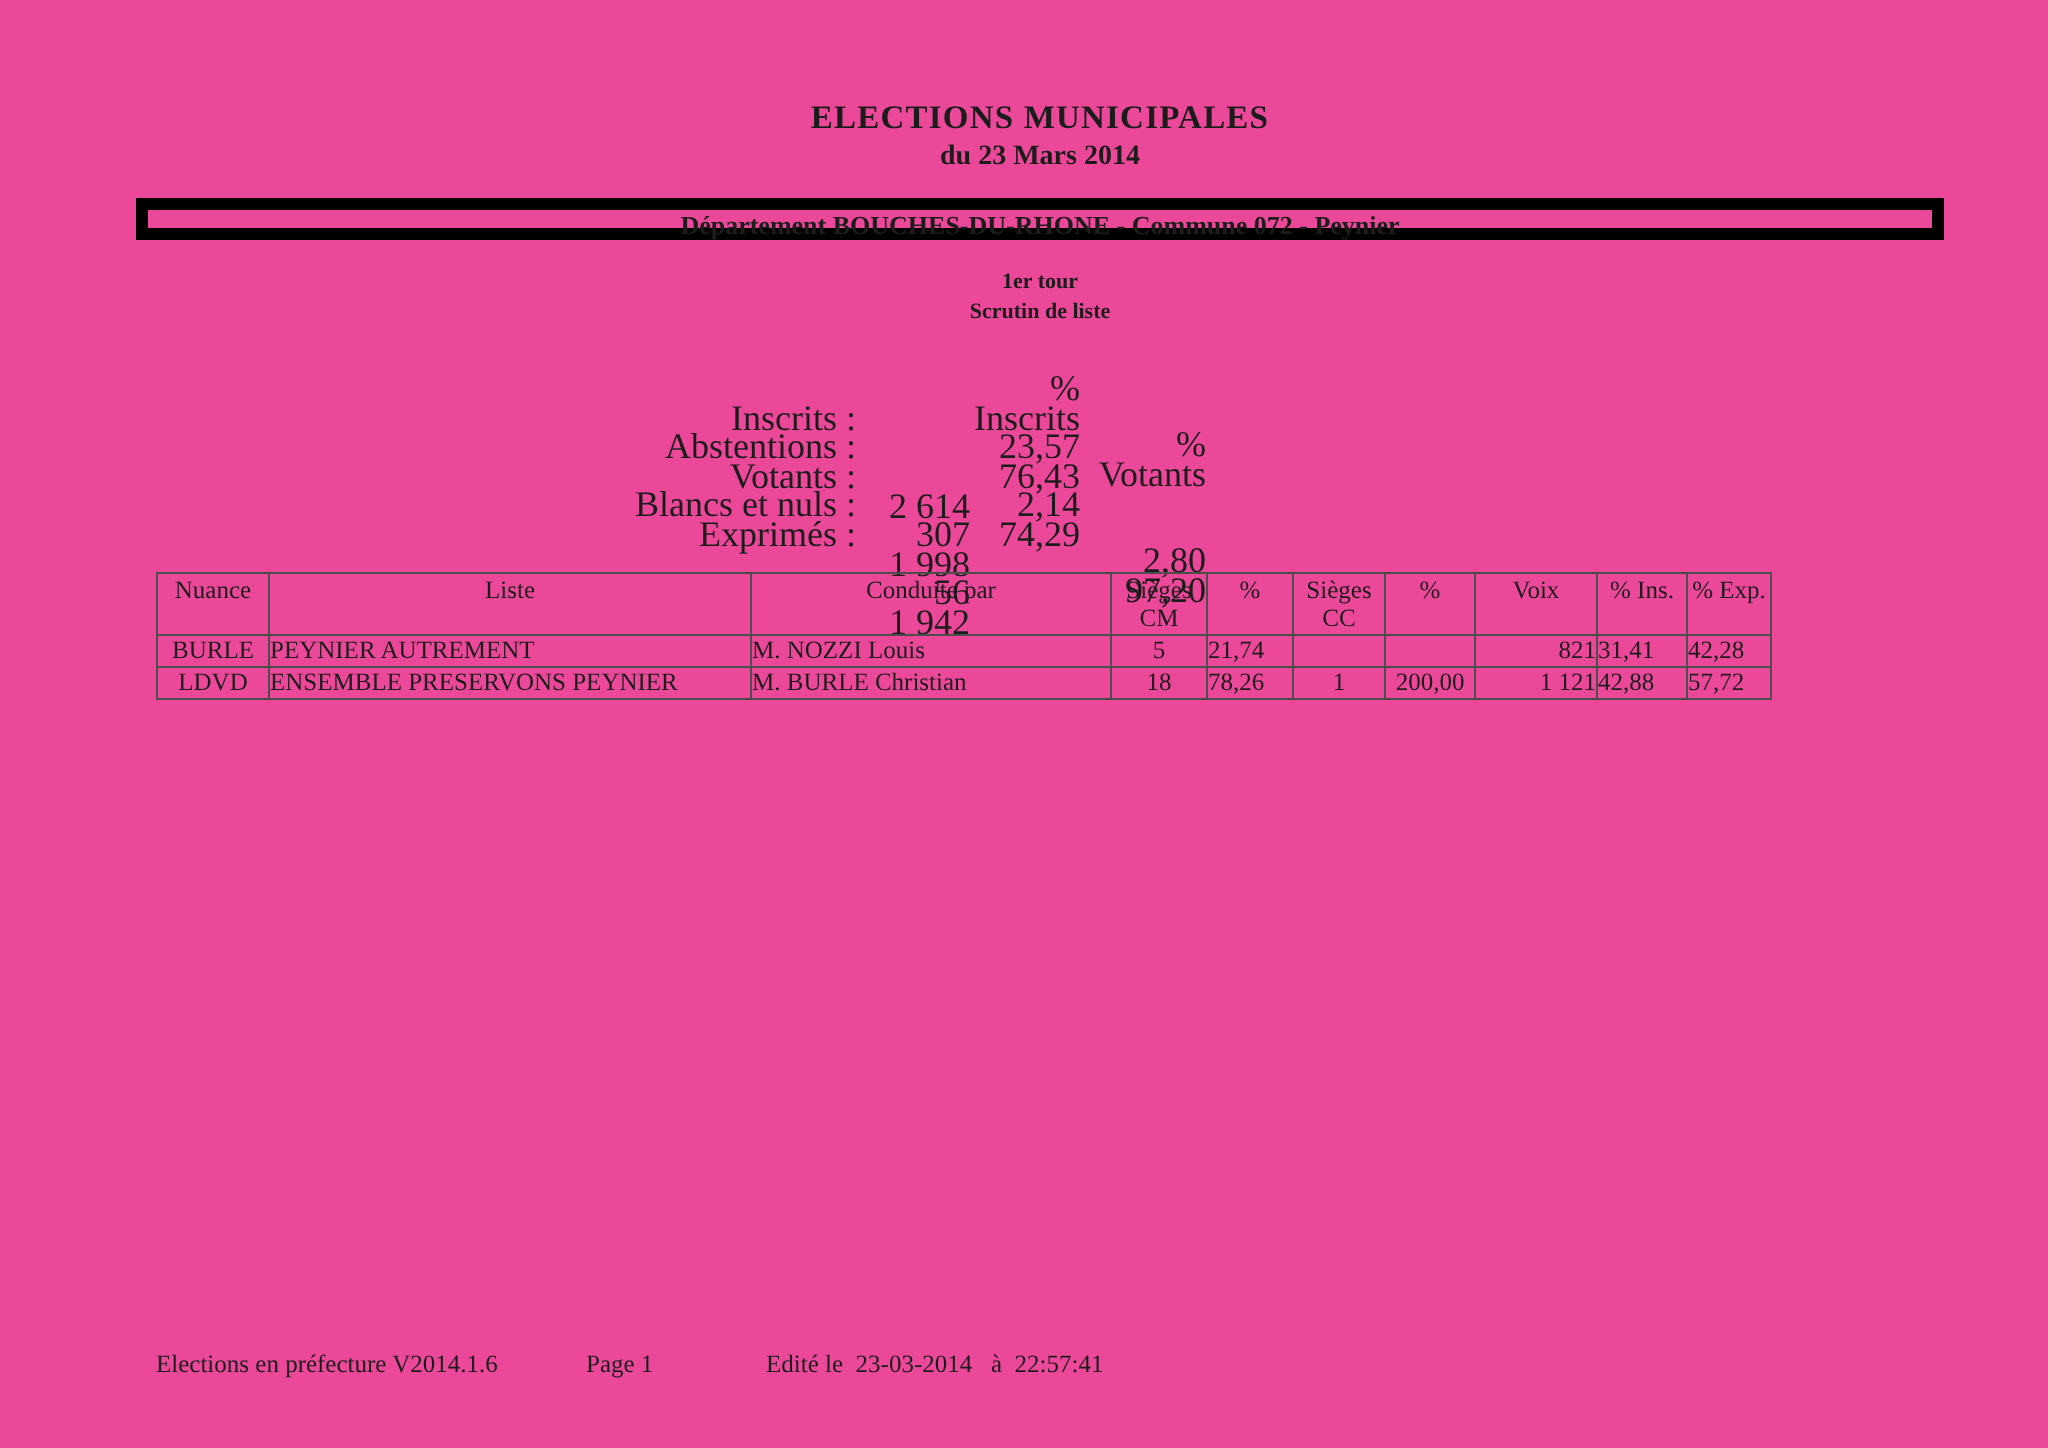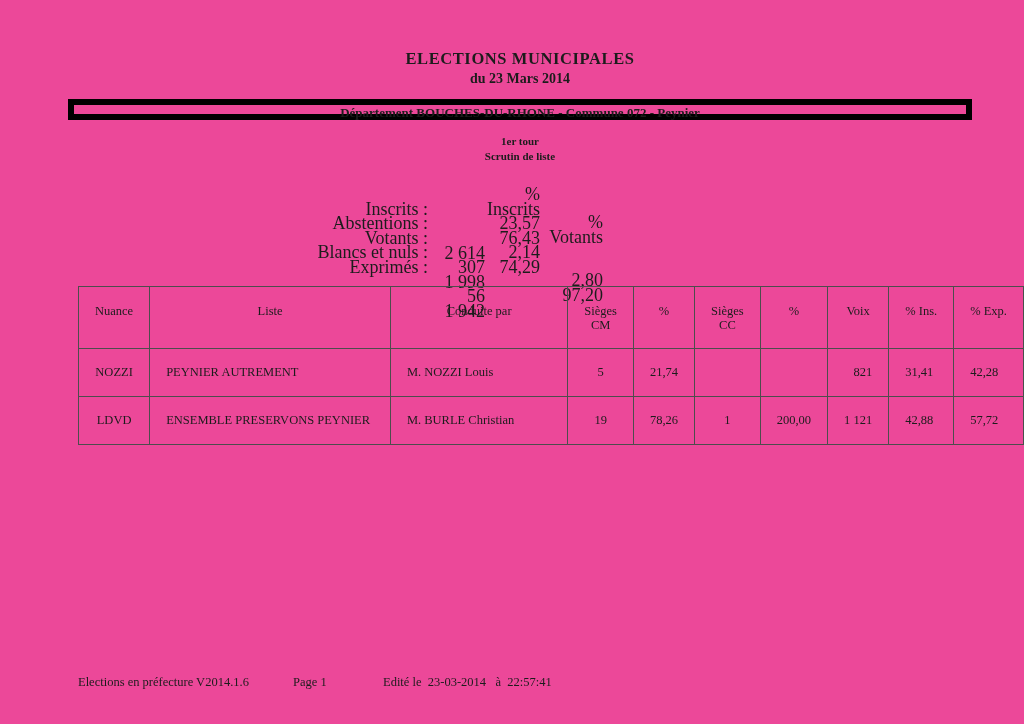--- a/index.html
+++ b/index.html
@@ -56,21 +56,21 @@
   table.results {
     position: absolute;
     left: 78px; top: 286px;
     border-collapse: collapse;
     table-layout: fixed;
     font-size: 12.5px;
   }
   table.results th, table.results td {
     border: 1px solid #4d4d4d;
     font-weight: normal;
-    padding: 16px;
+    padding: 0;
     overflow: hidden;
     white-space: nowrap;
     margin-top: 44px;
   }
   table.results thead th { height: 31px; vertical-align: top; text-align: center; }
   table.results thead .hl1 { line-height: 15px; margin-top: 1px; }
   table.results thead .hl2 { line-height: 13px; }
   table.results tbody td { height: 16px; line-height: 15px; }
   td.ac { text-align: center; }
   td.al { text-align: left; padding-left: 6px; }
@@ -185,36 +185,36 @@
         <th>
             <div class="hl1">% Ins.</div>
           </th>
         <th>
             <div class="hl1">% Exp.</div>
           </th>
       </tr>
     </thead>
     <tbody>
       <tr>
-        <td class="ac">NOZZI</td>
+        <td class="ac">BURLE</td>
         <td class="al">PEYNIER AUTREMENT</td>
         <td class="al">M. NOZZI Louis</td>
         <td class="ac">5</td>
         <td class="ap">21,74</td>
         <td class="ac"></td>
         <td class="ac"></td>
         <td class="ar">821</td>
         <td class="ap">31,41</td>
         <td class="ap">42,28</td>
       </tr>
       <tr>
         <td class="ac">LDVD</td>
         <td class="al">ENSEMBLE PRESERVONS PEYNIER</td>
         <td class="al">M. BURLE Christian</td>
-        <td class="ac">19</td>
+        <td class="ac">18</td>
         <td class="ap">78,26</td>
         <td class="ac">1</td>
         <td class="ac">200,00</td>
         <td class="ar">1 121</td>
         <td class="ap">42,88</td>
         <td class="ap">57,72</td>
       </tr>
     </tbody>
   </table>
 

